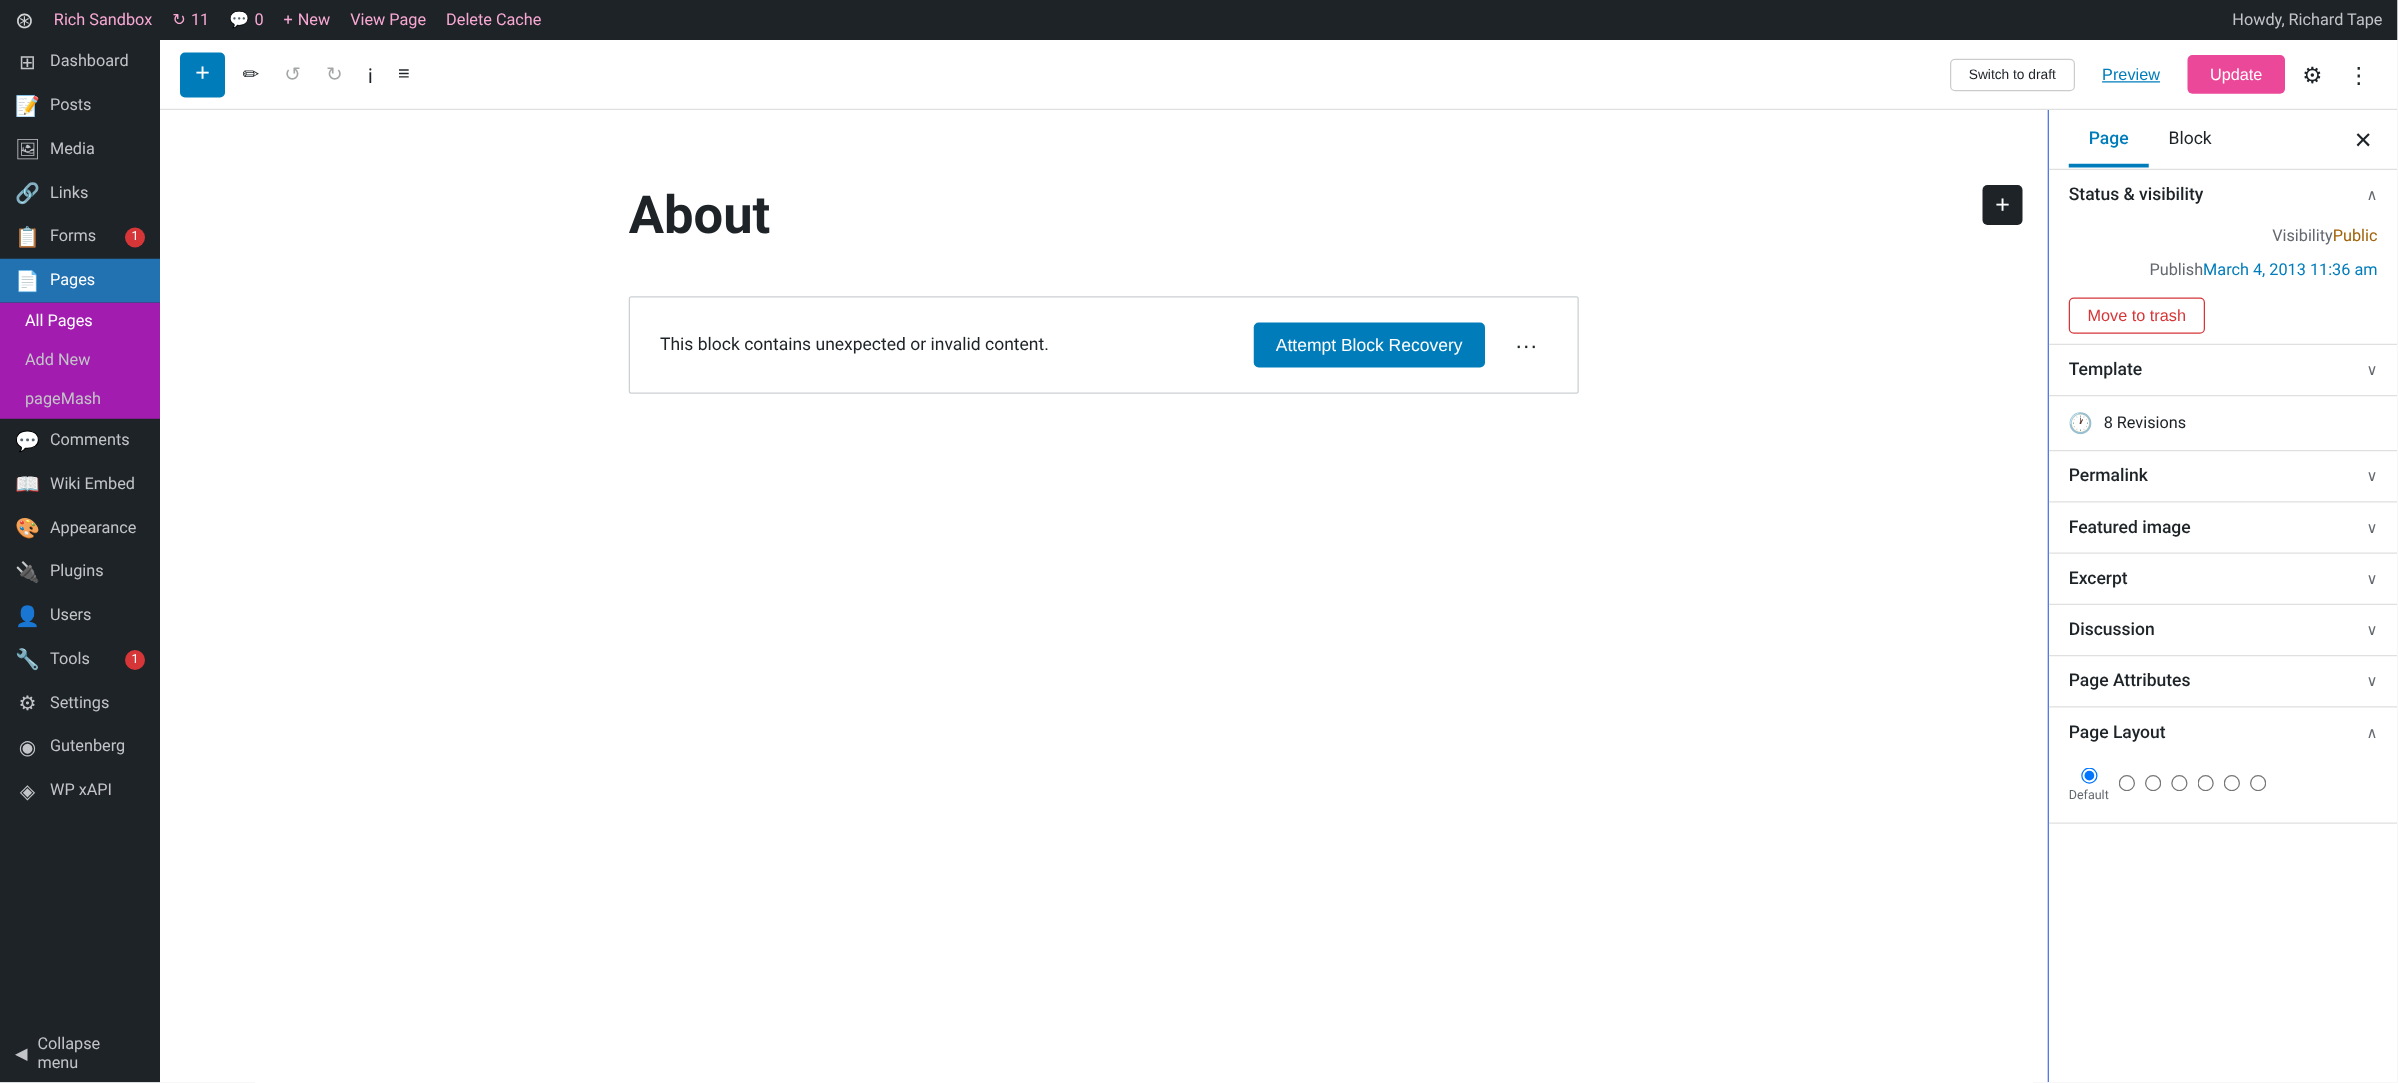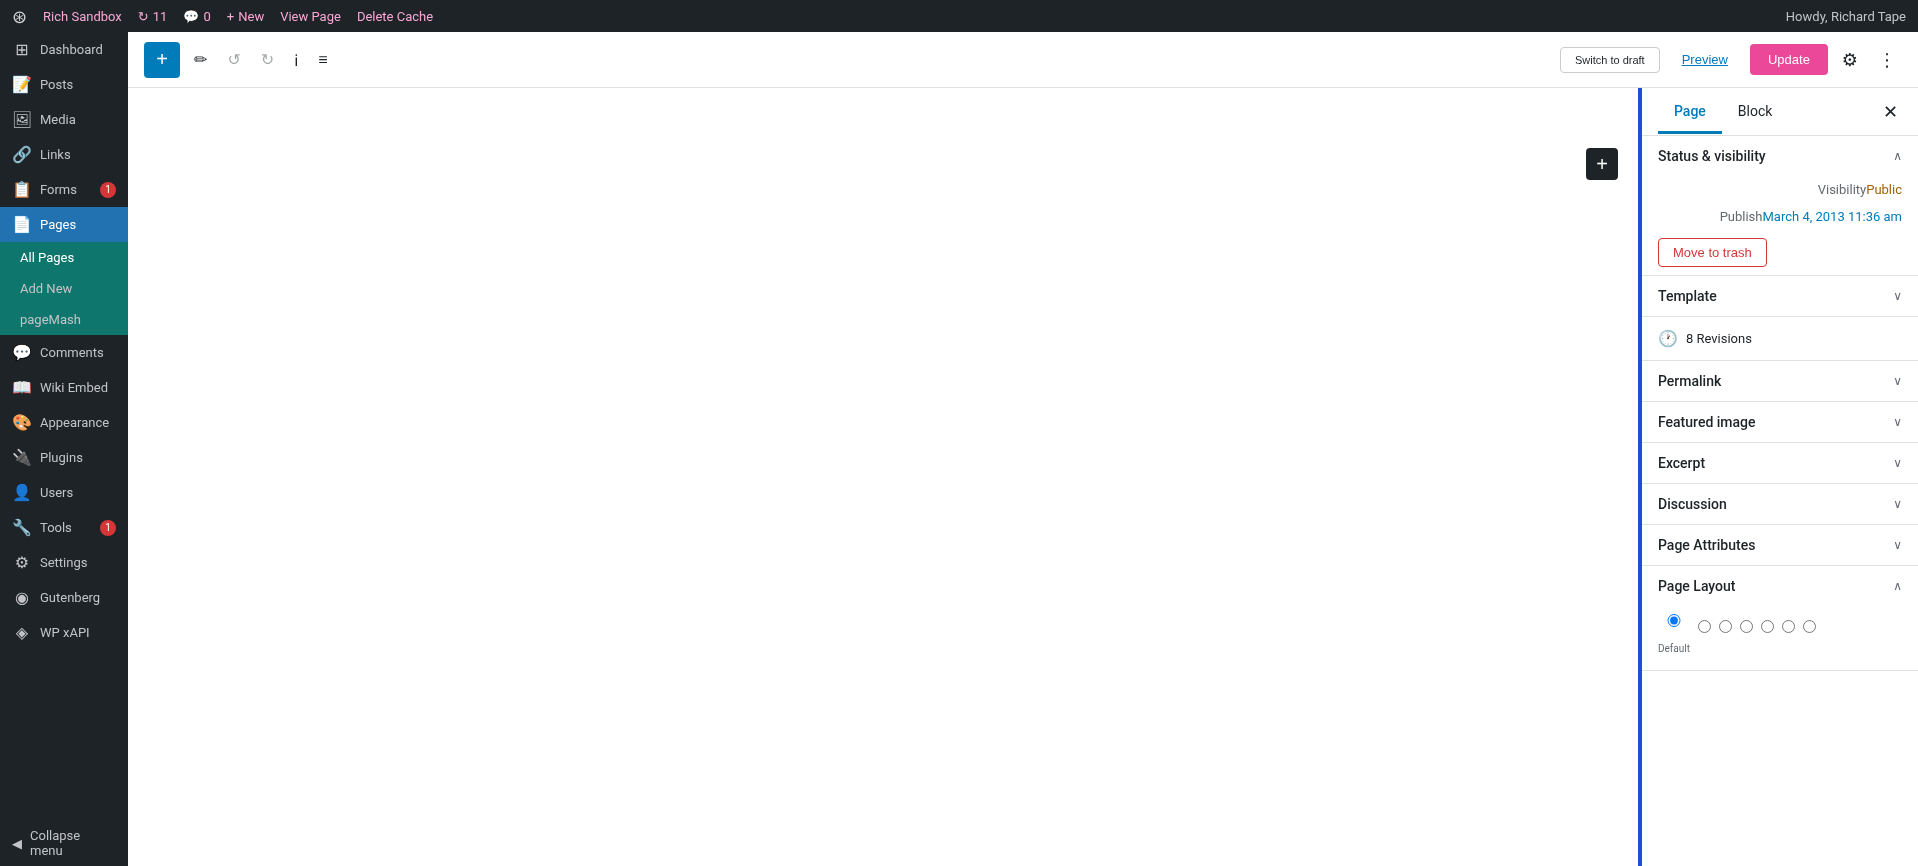--- a/index.html
+++ b/index.html
@@ -51,21 +51,21 @@
     .sidebar-item .icon { font-size: 16px; width: 20px; text-align: center; }
     .sidebar-badge {
       background: #d63638;
       color: #fff;
       border-radius: 50%;
       width: 16px; height: 16px;
       font-size: 10px;
       display: flex; align-items: center; justify-content: center;
       margin-left: auto;
     }
-    .sidebar-submenu { background: #0f766e; }
+    .sidebar-submenu { background: #a21caf; }
     .sidebar-submenu .sidebar-item { padding-left: 20px; font-size: 13px; color: #c3c4c7; }
     .sidebar-submenu .sidebar-item.active { color: #fff; background: transparent; }
 
     
     #content-area {
       flex: 1;
       display: flex;
       flex-direction: column;
       overflow: hidden;
     }
@@ -228,21 +228,21 @@
       width: 32px; height: 32px;
       font-size: 20px;
       cursor: pointer;
       display: flex; align-items: center; justify-content: center;
     }
 
     
     #right-panel {
       width: 280px;
       background: #fff;
-      border-left: 4px solid #1d4ed8;
+      border-left: 1px solid #1d4ed8;
       display: flex;
       flex-direction: column;
       overflow-y: auto;
       flex-shrink: 0;
     }
     .panel-tabs {
       display: flex;
       align-items: center;
       border-bottom: 1px solid #e0e0e0;
       padding: 0 16px;
@@ -320,21 +320,22 @@
     
     .page-layout-options {
       display: flex;
       gap: 8px;
       padding: 8px 16px 16px;
       align-items: center;
     }
     .layout-option {
       display: flex;
       flex-direction: column;
-      gap: 16px;
+      align-items: center;
+      gap: 4px;
     }
     .layout-radio { cursor: pointer; }
     .layout-label { font-size: 10px; color: #646970; }
 
     .chevron-icon { font-size: 12px; color: #646970; }
 
     .publish-value { color: #007cba; cursor: pointer; font-size: 13px; }
   </style>
 </head>
 <body>
@@ -469,20 +470,31 @@
         </button>
         <button class="btn-more">
           <span>⋮</span>
         </button>
       </div>
     </div>
 
     <div id="editor-panel">
 
       <div id="editor-canvas">
+        <div id="editor-canvas-inner">
+          <div class="page-title">About</div>
+
+          <div class="block-error">
+            <span class="block-error-msg">This block contains unexpected or invalid content.</span>
+            <button class="btn-attempt-recovery">Attempt Block Recovery</button>
+            <button class="block-error-more">
+              <span>···</span>
+            </button>
+          </div>
+        </div>
 
         <button class="add-block-float">
           <span>+</span>
         </button>
       </div>
 
       <div id="right-panel">
 
         <div class="panel-tabs">
           <div class="panel-tab active">Page</div>

